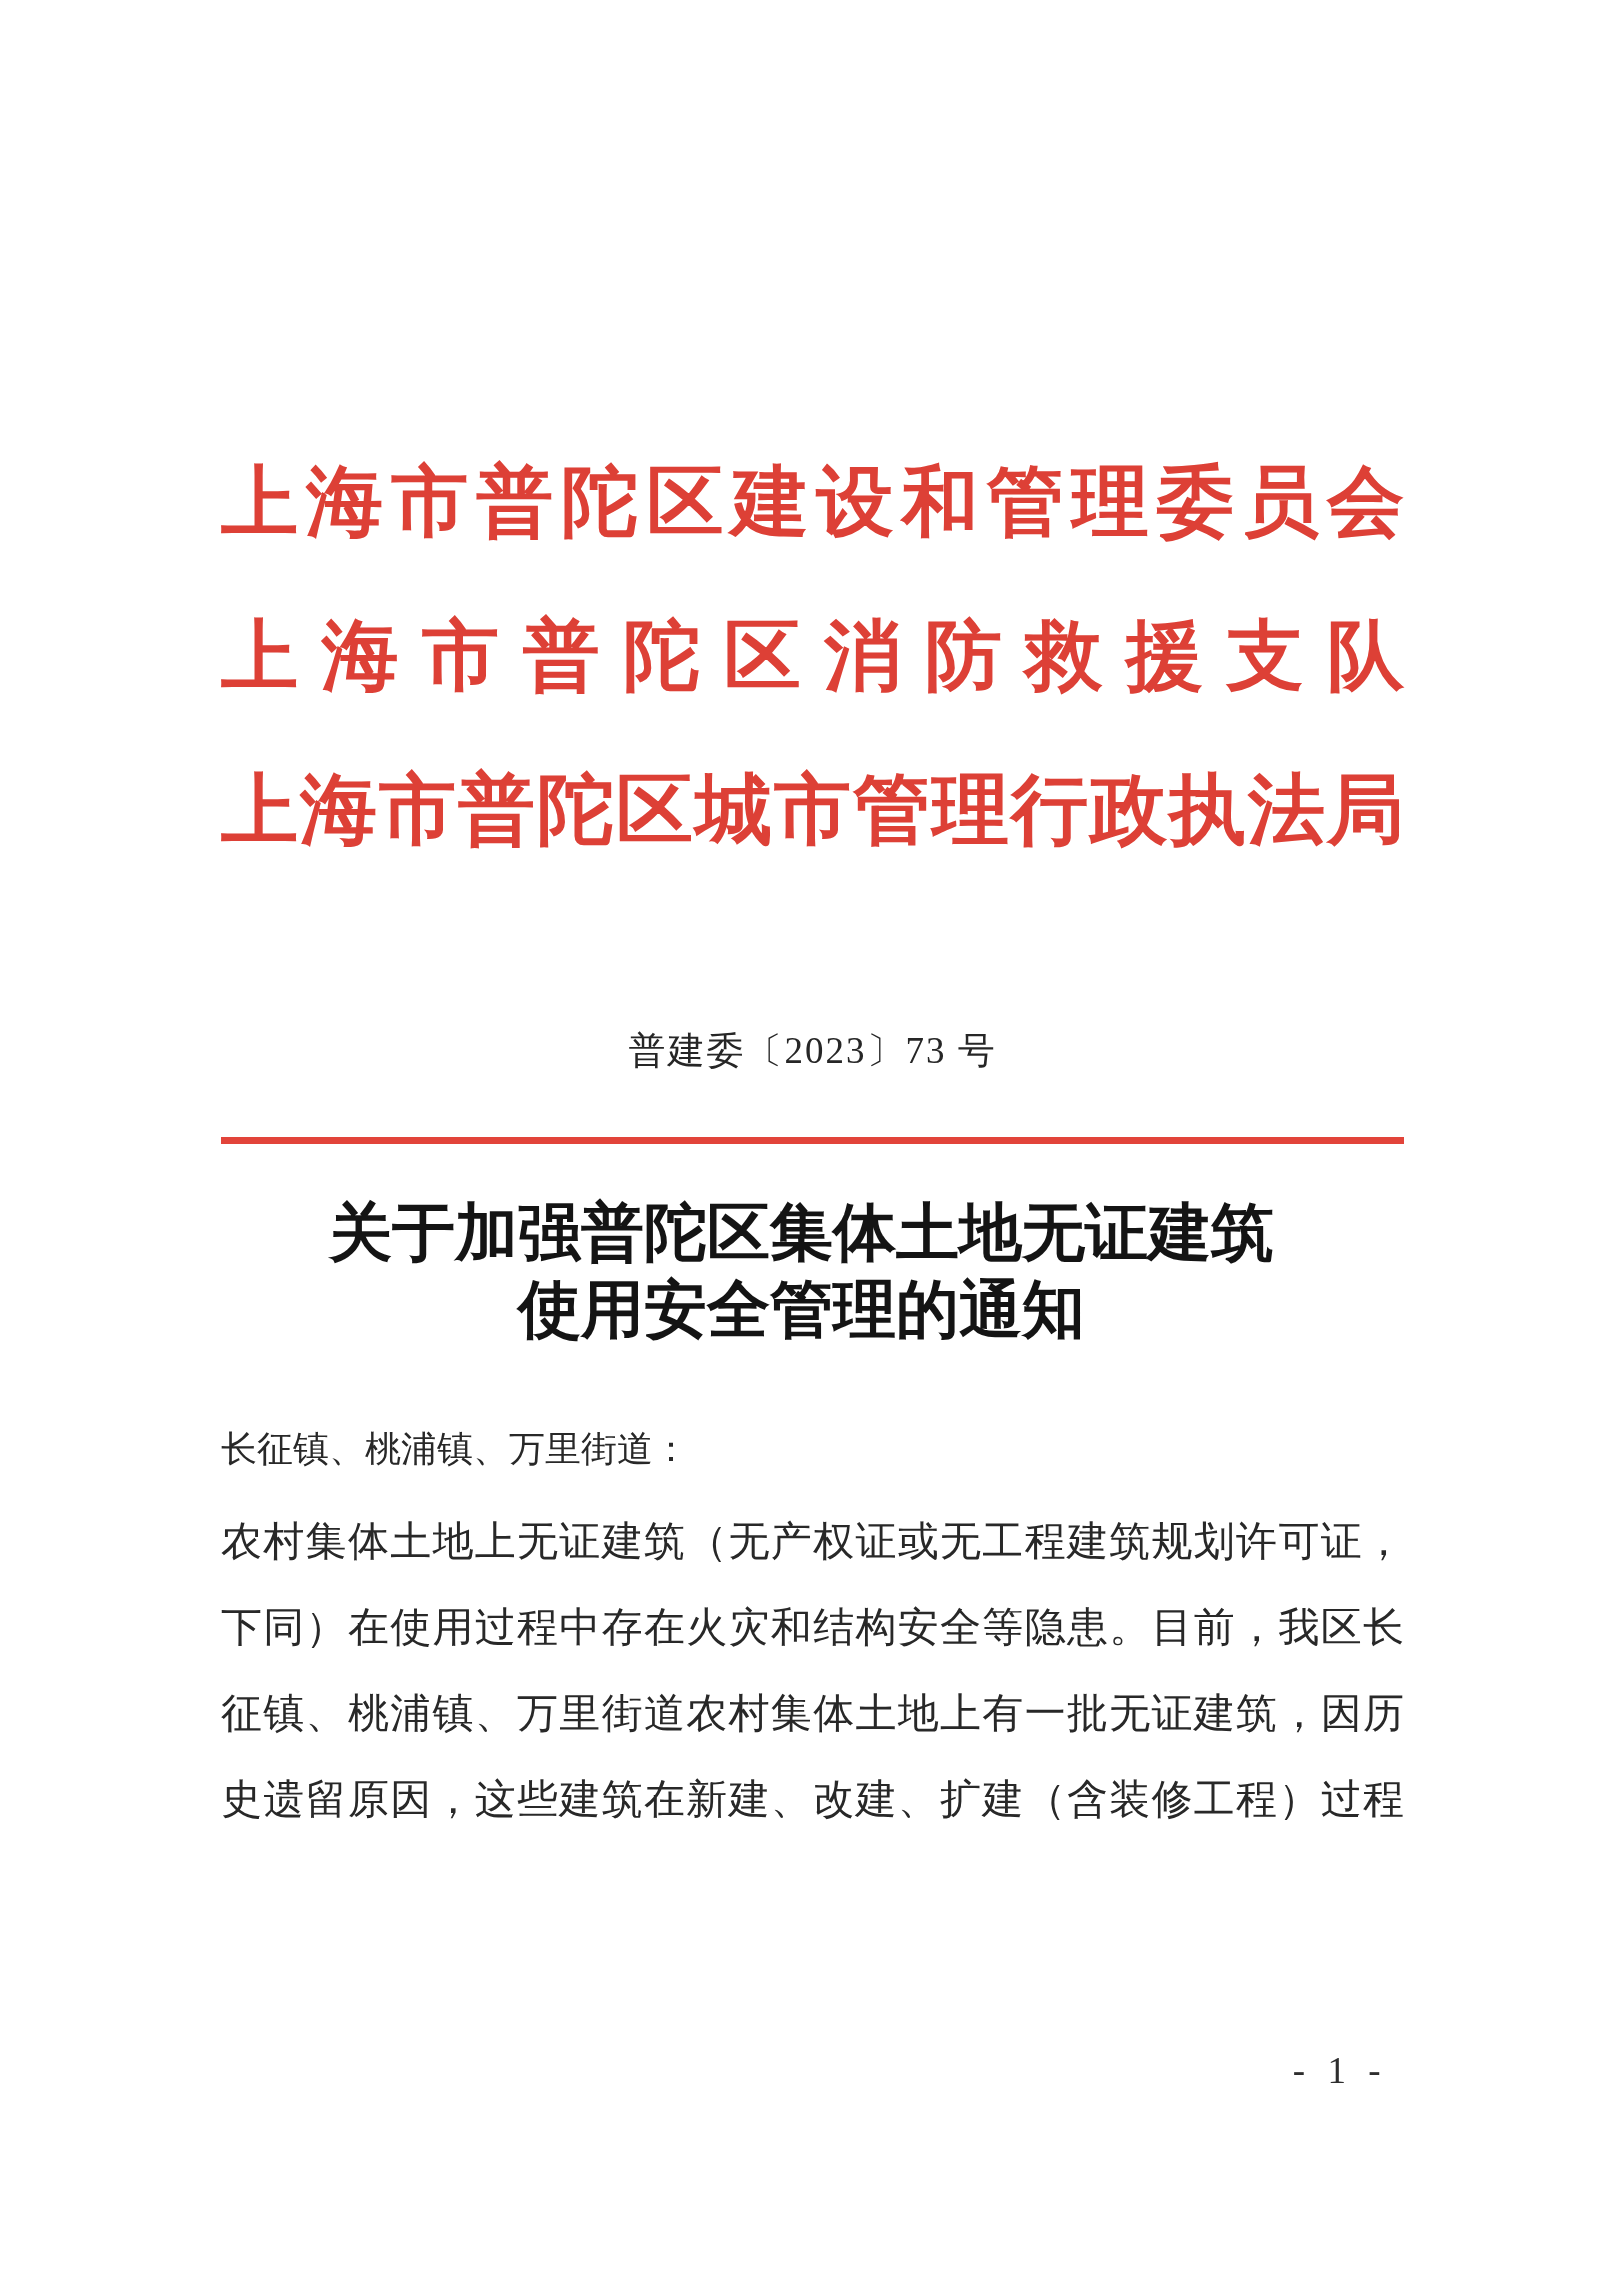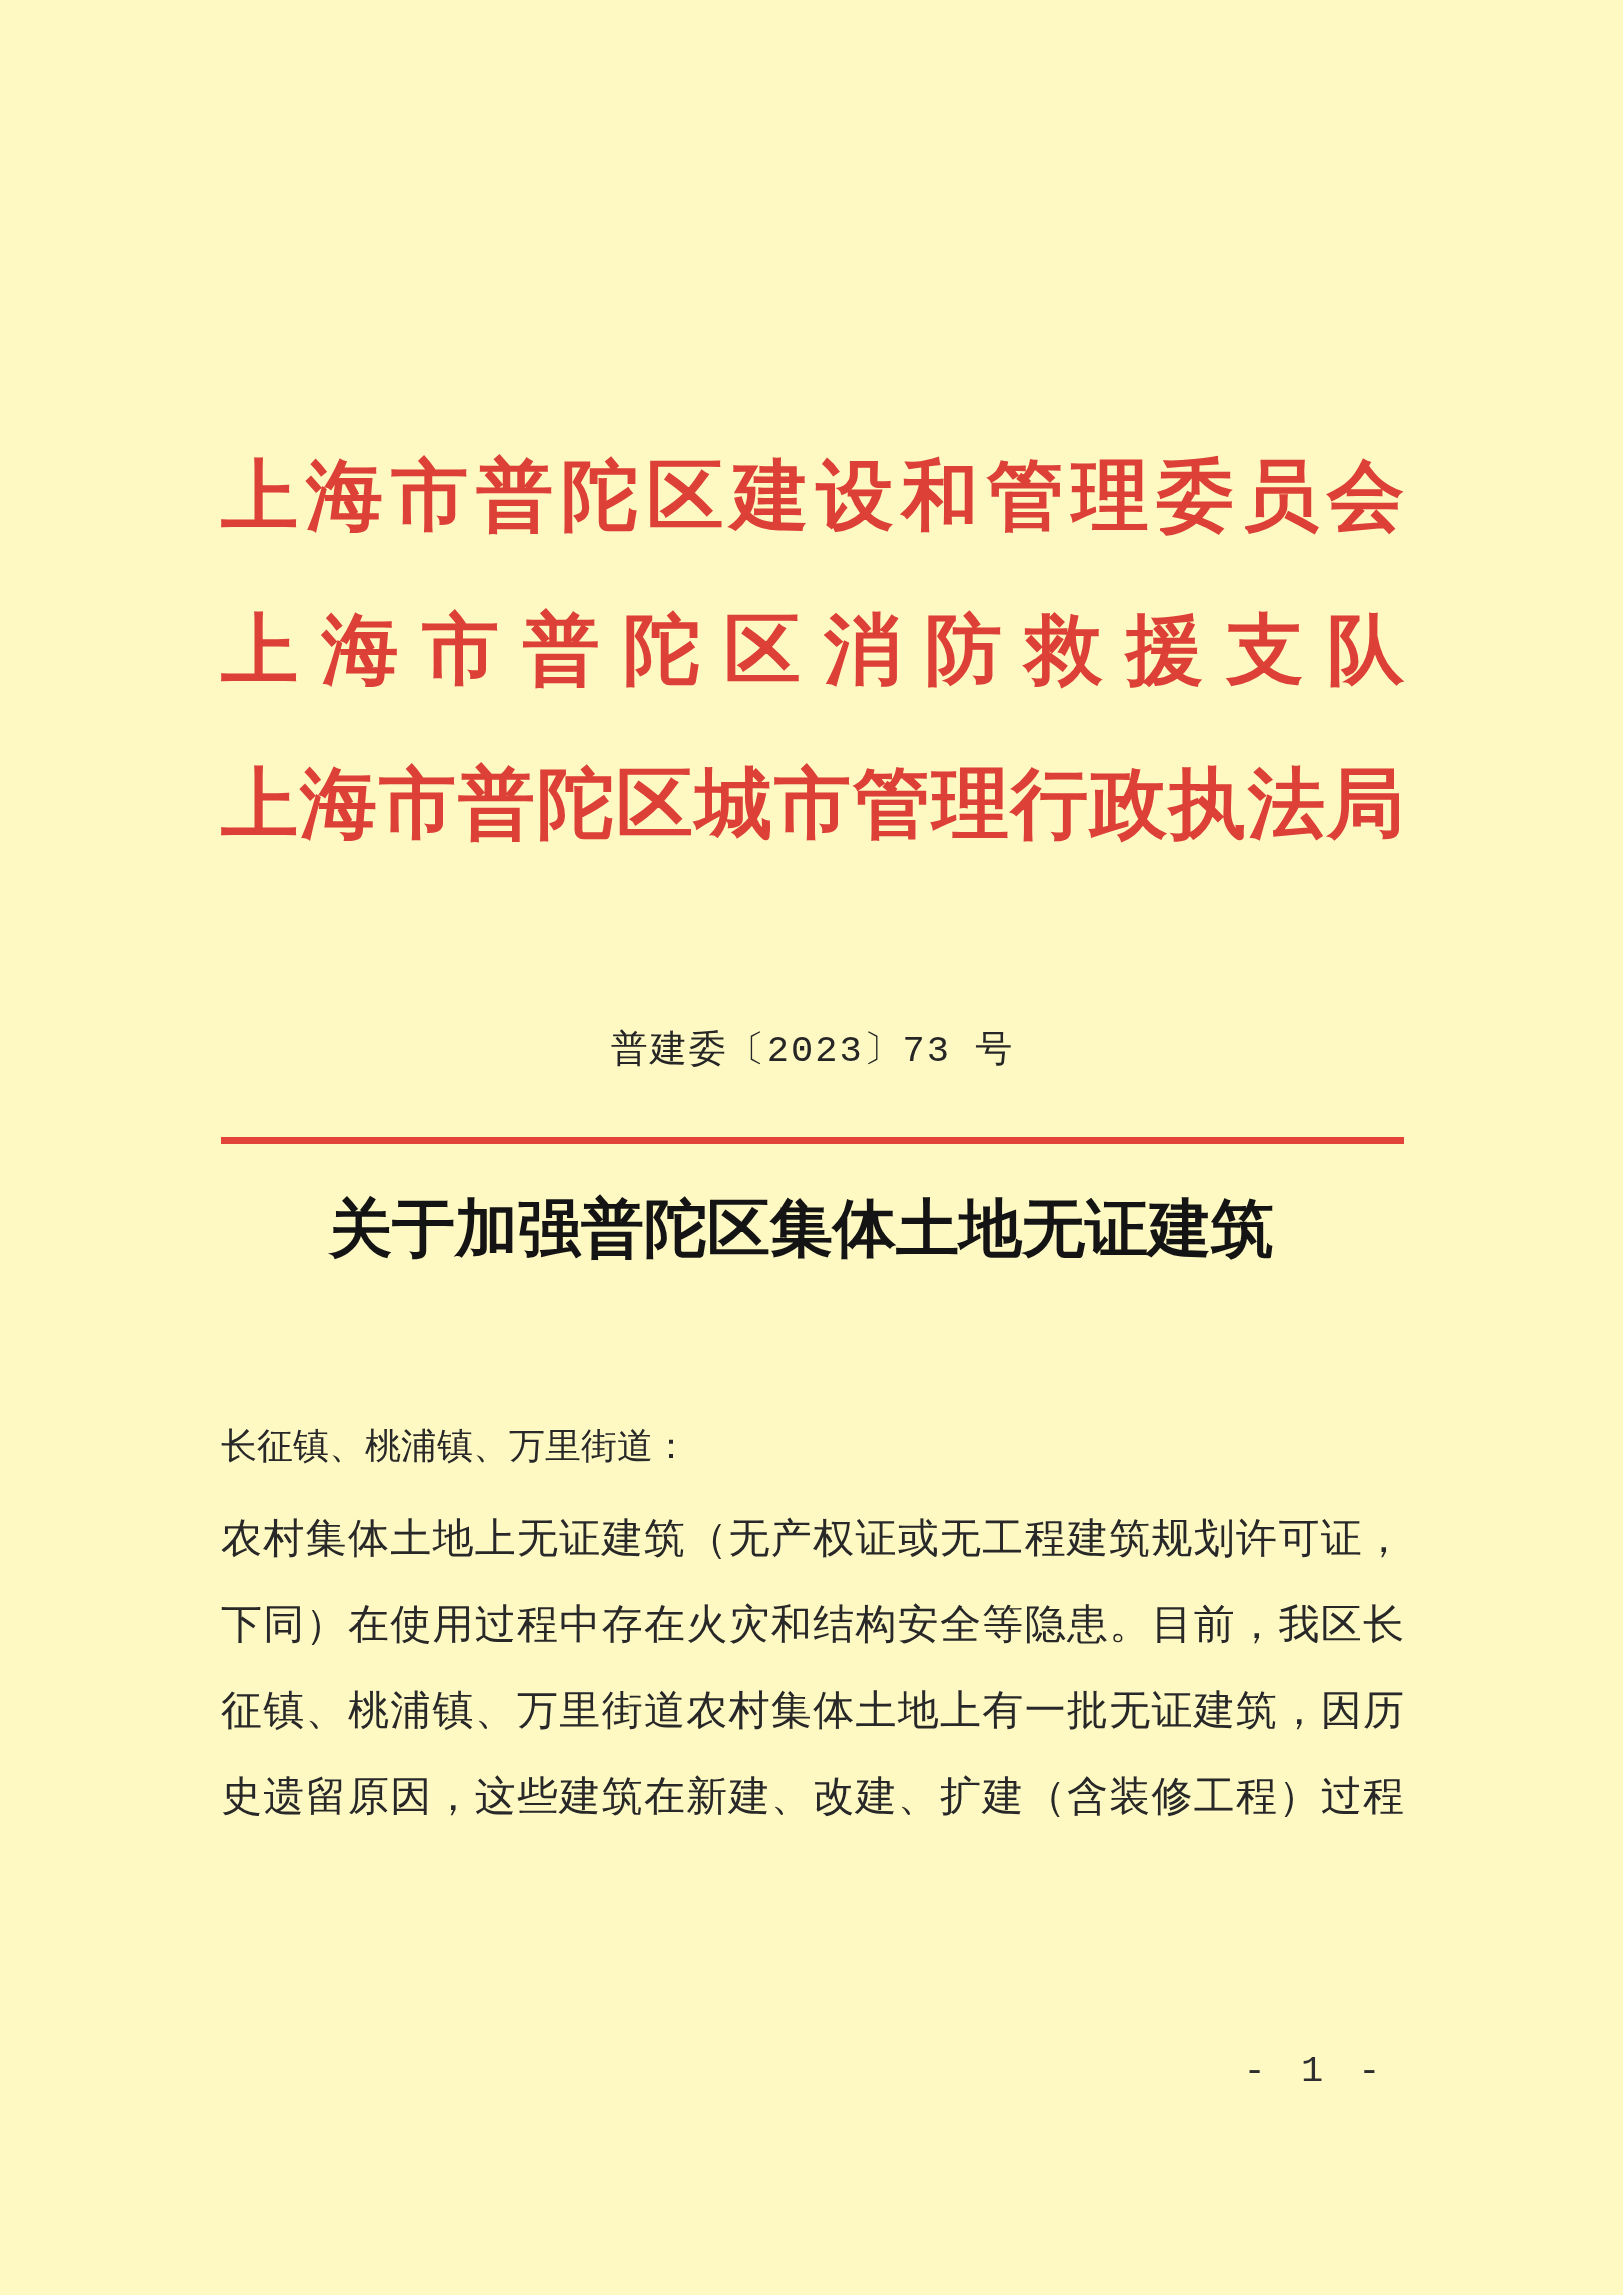--- a/index.html
+++ b/index.html
@@ -5,23 +5,23 @@
   html, body {
     margin: 0;
     padding: 0;
     background: #9a9a9a;
   }
   .page {
     position: relative;
     width: 1623px;
     height: 2295px;
     margin: 0 auto;
-    background: #fef9c3;
+    background: #ffffff;
     overflow: hidden;
-    font-family: Liberation Mono, monospace;
+    font-family: Liberation Serif, serif;
   }
 
   
   .letterhead {
     position: absolute;
     top: 425px;
     left: 221px;
     width: 1183px;
   }
   .letterhead-line {
@@ -133,20 +133,21 @@
     <div class="letterhead-line">上海市普陀区消防救援支队</div>
     <div class="letterhead-line">上海市普陀区城市管理行政执法局</div>
   </header>
 
   <div class="doc-number">普建委〔2023〕73 号</div>
 
   <div class="red-rule"></div>
 
   <h1 class="doc-title">
     <div>关于加强普陀区集体土地无证建筑</div>
+    <div>使用安全管理的通知</div>
   </h1>
 
   <div class="salutation">长征镇、桃浦镇、万里街道：</div>
 
   <div class="body-block">
     <div class="body-line">农村集体土地上无证建筑（无产权证或无工程建筑规划许可证，</div>
     <div class="body-line">下同）在使用过程中存在火灾和结构安全等隐患。目前，我区长</div>
     <div class="body-line">征镇、桃浦镇、万里街道农村集体土地上有一批无证建筑，因历</div>
     <div class="body-line">史遗留原因，这些建筑在新建、改建、扩建（含装修工程）过程</div>
   </div>

